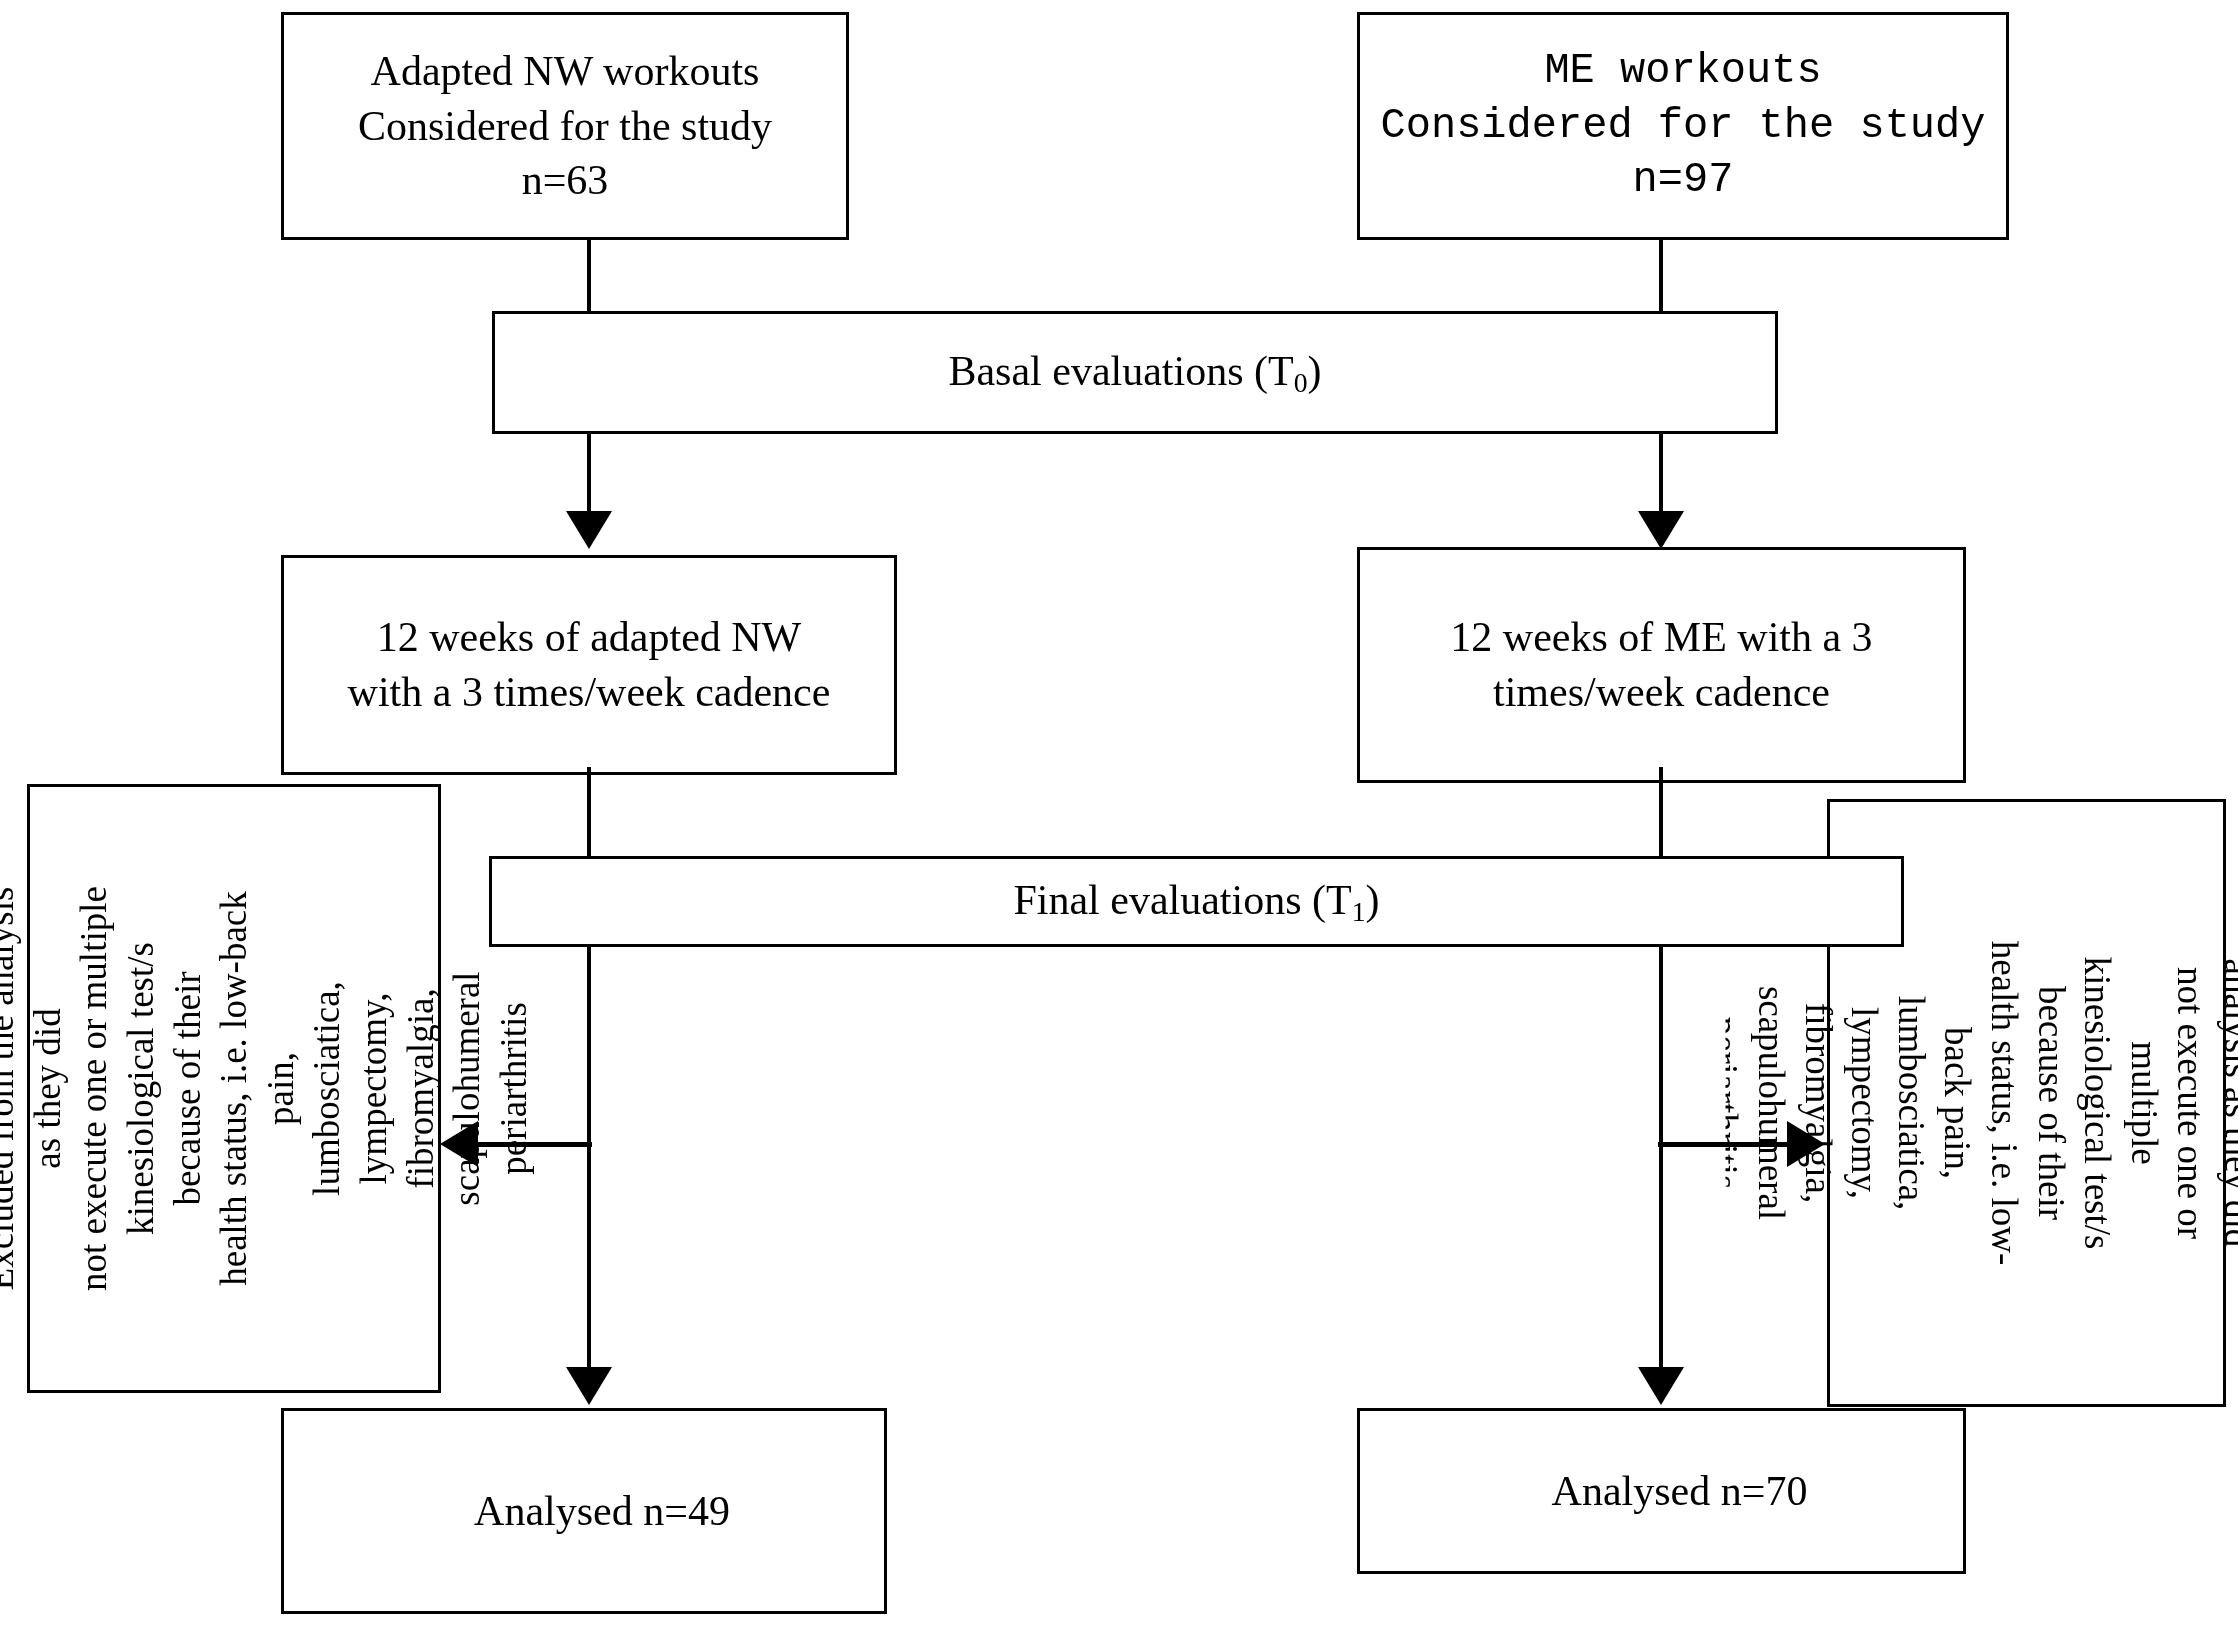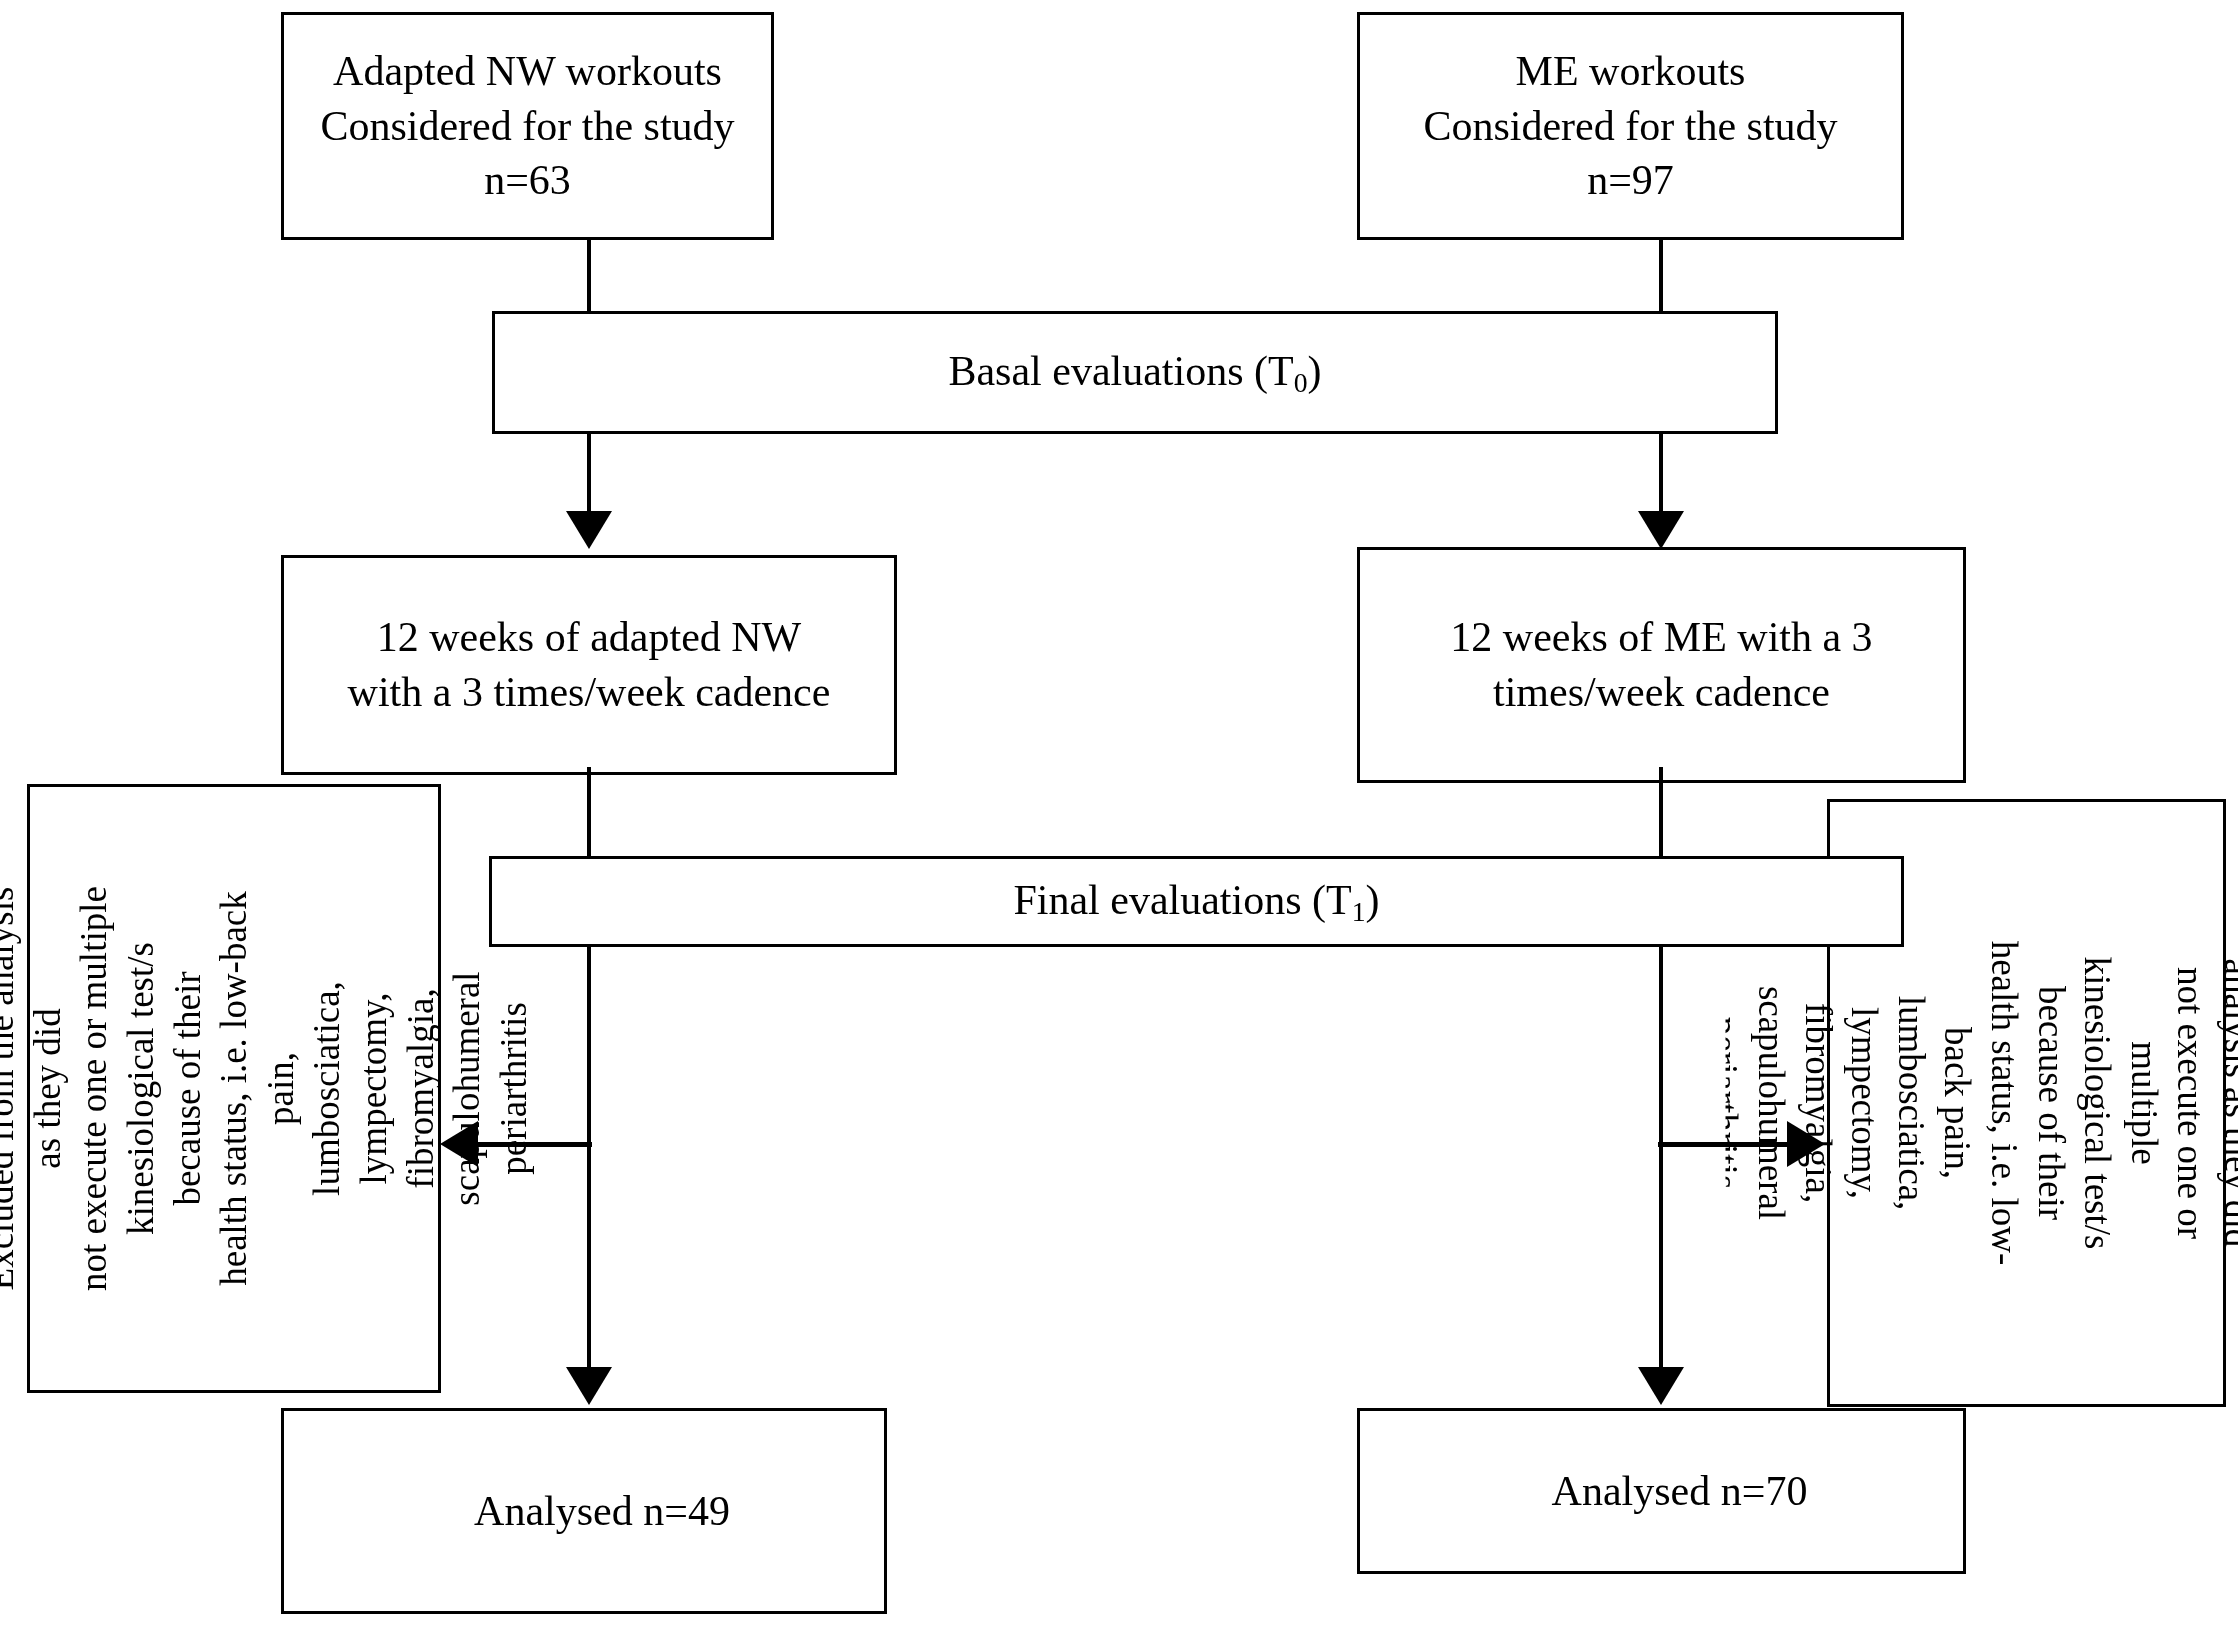--- a/index.html
+++ b/index.html
@@ -4,22 +4,22 @@
 <style>
   html,body{margin:0;padding:0;background:#fff;}
   body{font-family:"Liberation Serif","DejaVu Serif",serif;color:#000;}
   #canvas{position:relative;width:2239px;height:1648px;background:#fff;overflow:hidden;}
 
   .box{position:absolute;box-sizing:border-box;border:3.4px solid #000;background:#fff;
        display:flex;align-items:center;justify-content:center;text-align:center;}
   .box .txt{line-height:1.30;white-space:pre-line;}
 
   
-  #box-nw-considered{left:281px;  top:12px;   width:493px;  height:228px;}
-  #box-me-considered{left:1357px; top:12px;   width:547px;  height:228px;}
+  #box-nw-considered{left:281px;  top:12px;   width:568px;  height:228px;}
+  #box-me-considered{left:1357px; top:12px;   width:652px;  height:228px;font-family:Liberation Mono, monospace;}
   #bar-basal       {left:492px;  top:311px;  width:1286px; height:123px;}
   #box-nw-program  {left:281px;  top:547px;  width:616px;  height:220px;margin-top:8px;}
   #box-me-program  {left:1357px; top:547px;  width:609px;  height:236px;}
   #bar-final       {left:489px;  top:856px; width:1415px; height:91px;}
   #box-nw-analysed {left:281px;  top:1408px; width:606px;  height:206px;}
   #box-me-analysed {left:1357px; top:1408px; width:609px;  height:166px;}
 
   #box-excluded-left {left:27px;  top:784px; width:414px; height:609px;}
   #box-excluded-right{left:1827px;top:799px; width:399px; height:608px;}
 

